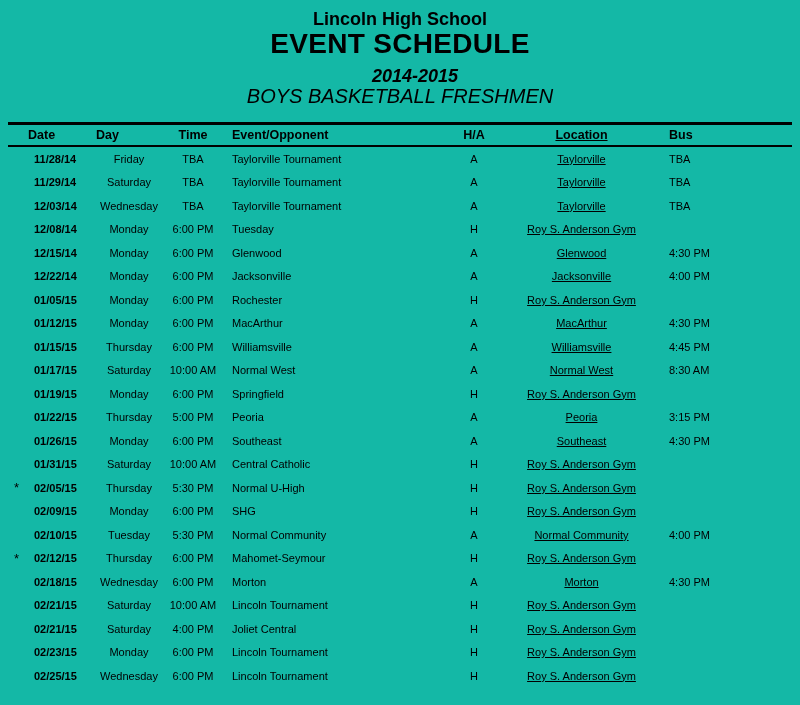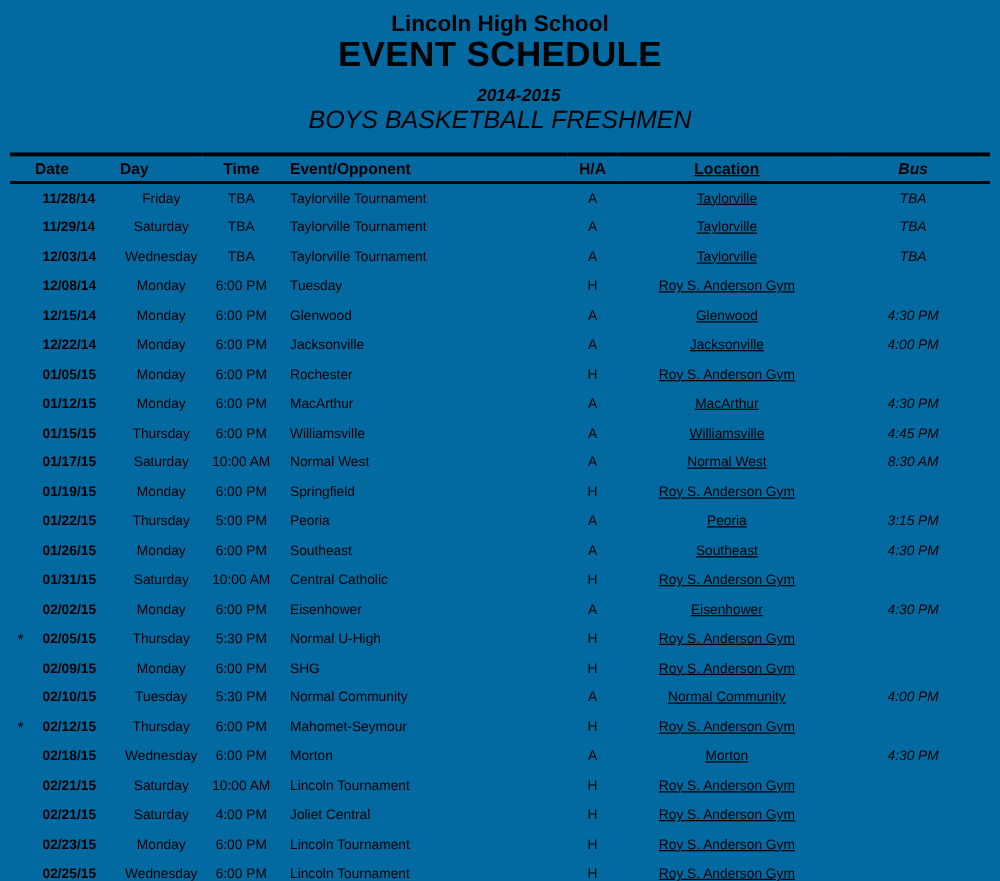--- a/index.html
+++ b/index.html
@@ -6,40 +6,40 @@
     margin: 0;
     padding: 0;
     background: #ffffff;
     color: #000000;
     font-family: "Liberation Sans", "DejaVu Sans", sans-serif;
   }
   .page {
     position: relative;
     width: 800px;
     height: 705px;
-    background: #0369a1;
+    background: #14b8a6;
     overflow: hidden;
   }
   .doc-header { text-align: center; }
   .school-name {
     margin: 8px 0 0 0;
     font-size: 18px;
     line-height: 22px;
     font-weight: bold;
   }
   .event-heading {
     margin: 1px 0 0 0;
     font-size: 28px;
     line-height: 26px;
     font-weight: bold;
     letter-spacing: 0.3px;
   }
   .season {
     margin: 11px 0 0 0;
-    font-size: 14px;
+    font-size: 18px;
     line-height: 16px;
     font-weight: bold;
     font-style: italic;
     padding-left: 30px;
   }
   .team {
     margin: 1px 0 14px 0;
     font-size: 20px;
     line-height: 23px;
     font-weight: normal;
@@ -73,21 +73,21 @@
   
   .c-star     { text-align: left; padding-left: 6px !important; font-size: 13px !important; }
   .c-date     { text-align: left; padding-left: 10px !important; font-weight: bold; }
   th.c-date   { padding-left: 4px !important; }
   .c-day      { text-align: center; }
   th.c-day    { text-align: left; padding-left: 0 !important; }
   .c-time     { text-align: center; }
   .c-event    { text-align: left; padding-left: 8px !important; }
   .c-ha       { text-align: center; }
   .c-location { text-align: center; text-decoration: underline; }
-  .c-bus      { text-align: center; font-style: italic; }
+  .c-bus      { text-align: left; }
 </style>
 </head>
 <body>
 
 <div class="page">
 
   <div class="doc-header">
     <div class="school-name">Lincoln High School</div>
     <div class="event-heading">EVENT SCHEDULE</div>
     <div class="season">2014-2015</div>
@@ -265,30 +265,20 @@
       <td class="c-star"></td>
       <td class="c-date">01/31/15</td>
       <td class="c-day">Saturday</td>
       <td class="c-time">10:00 AM</td>
       <td class="c-event">Central Catholic</td>
       <td class="c-ha">H</td>
       <td class="c-location">Roy S. Anderson Gym</td>
       <td class="c-bus"></td>
     </tr>
 
-    <tr>
-      <td class="c-star"></td>
-      <td class="c-date">02/02/15</td>
-      <td class="c-day">Monday</td>
-      <td class="c-time">6:00 PM</td>
-      <td class="c-event">Eisenhower</td>
-      <td class="c-ha">A</td>
-      <td class="c-location">Eisenhower</td>
-      <td class="c-bus">4:30 PM</td>
-    </tr>
 
     <tr>
       <td class="c-star">*</td>
       <td class="c-date">02/05/15</td>
       <td class="c-day">Thursday</td>
       <td class="c-time">5:30 PM</td>
       <td class="c-event">Normal U-High</td>
       <td class="c-ha">H</td>
       <td class="c-location">Roy S. Anderson Gym</td>
       <td class="c-bus"></td>

